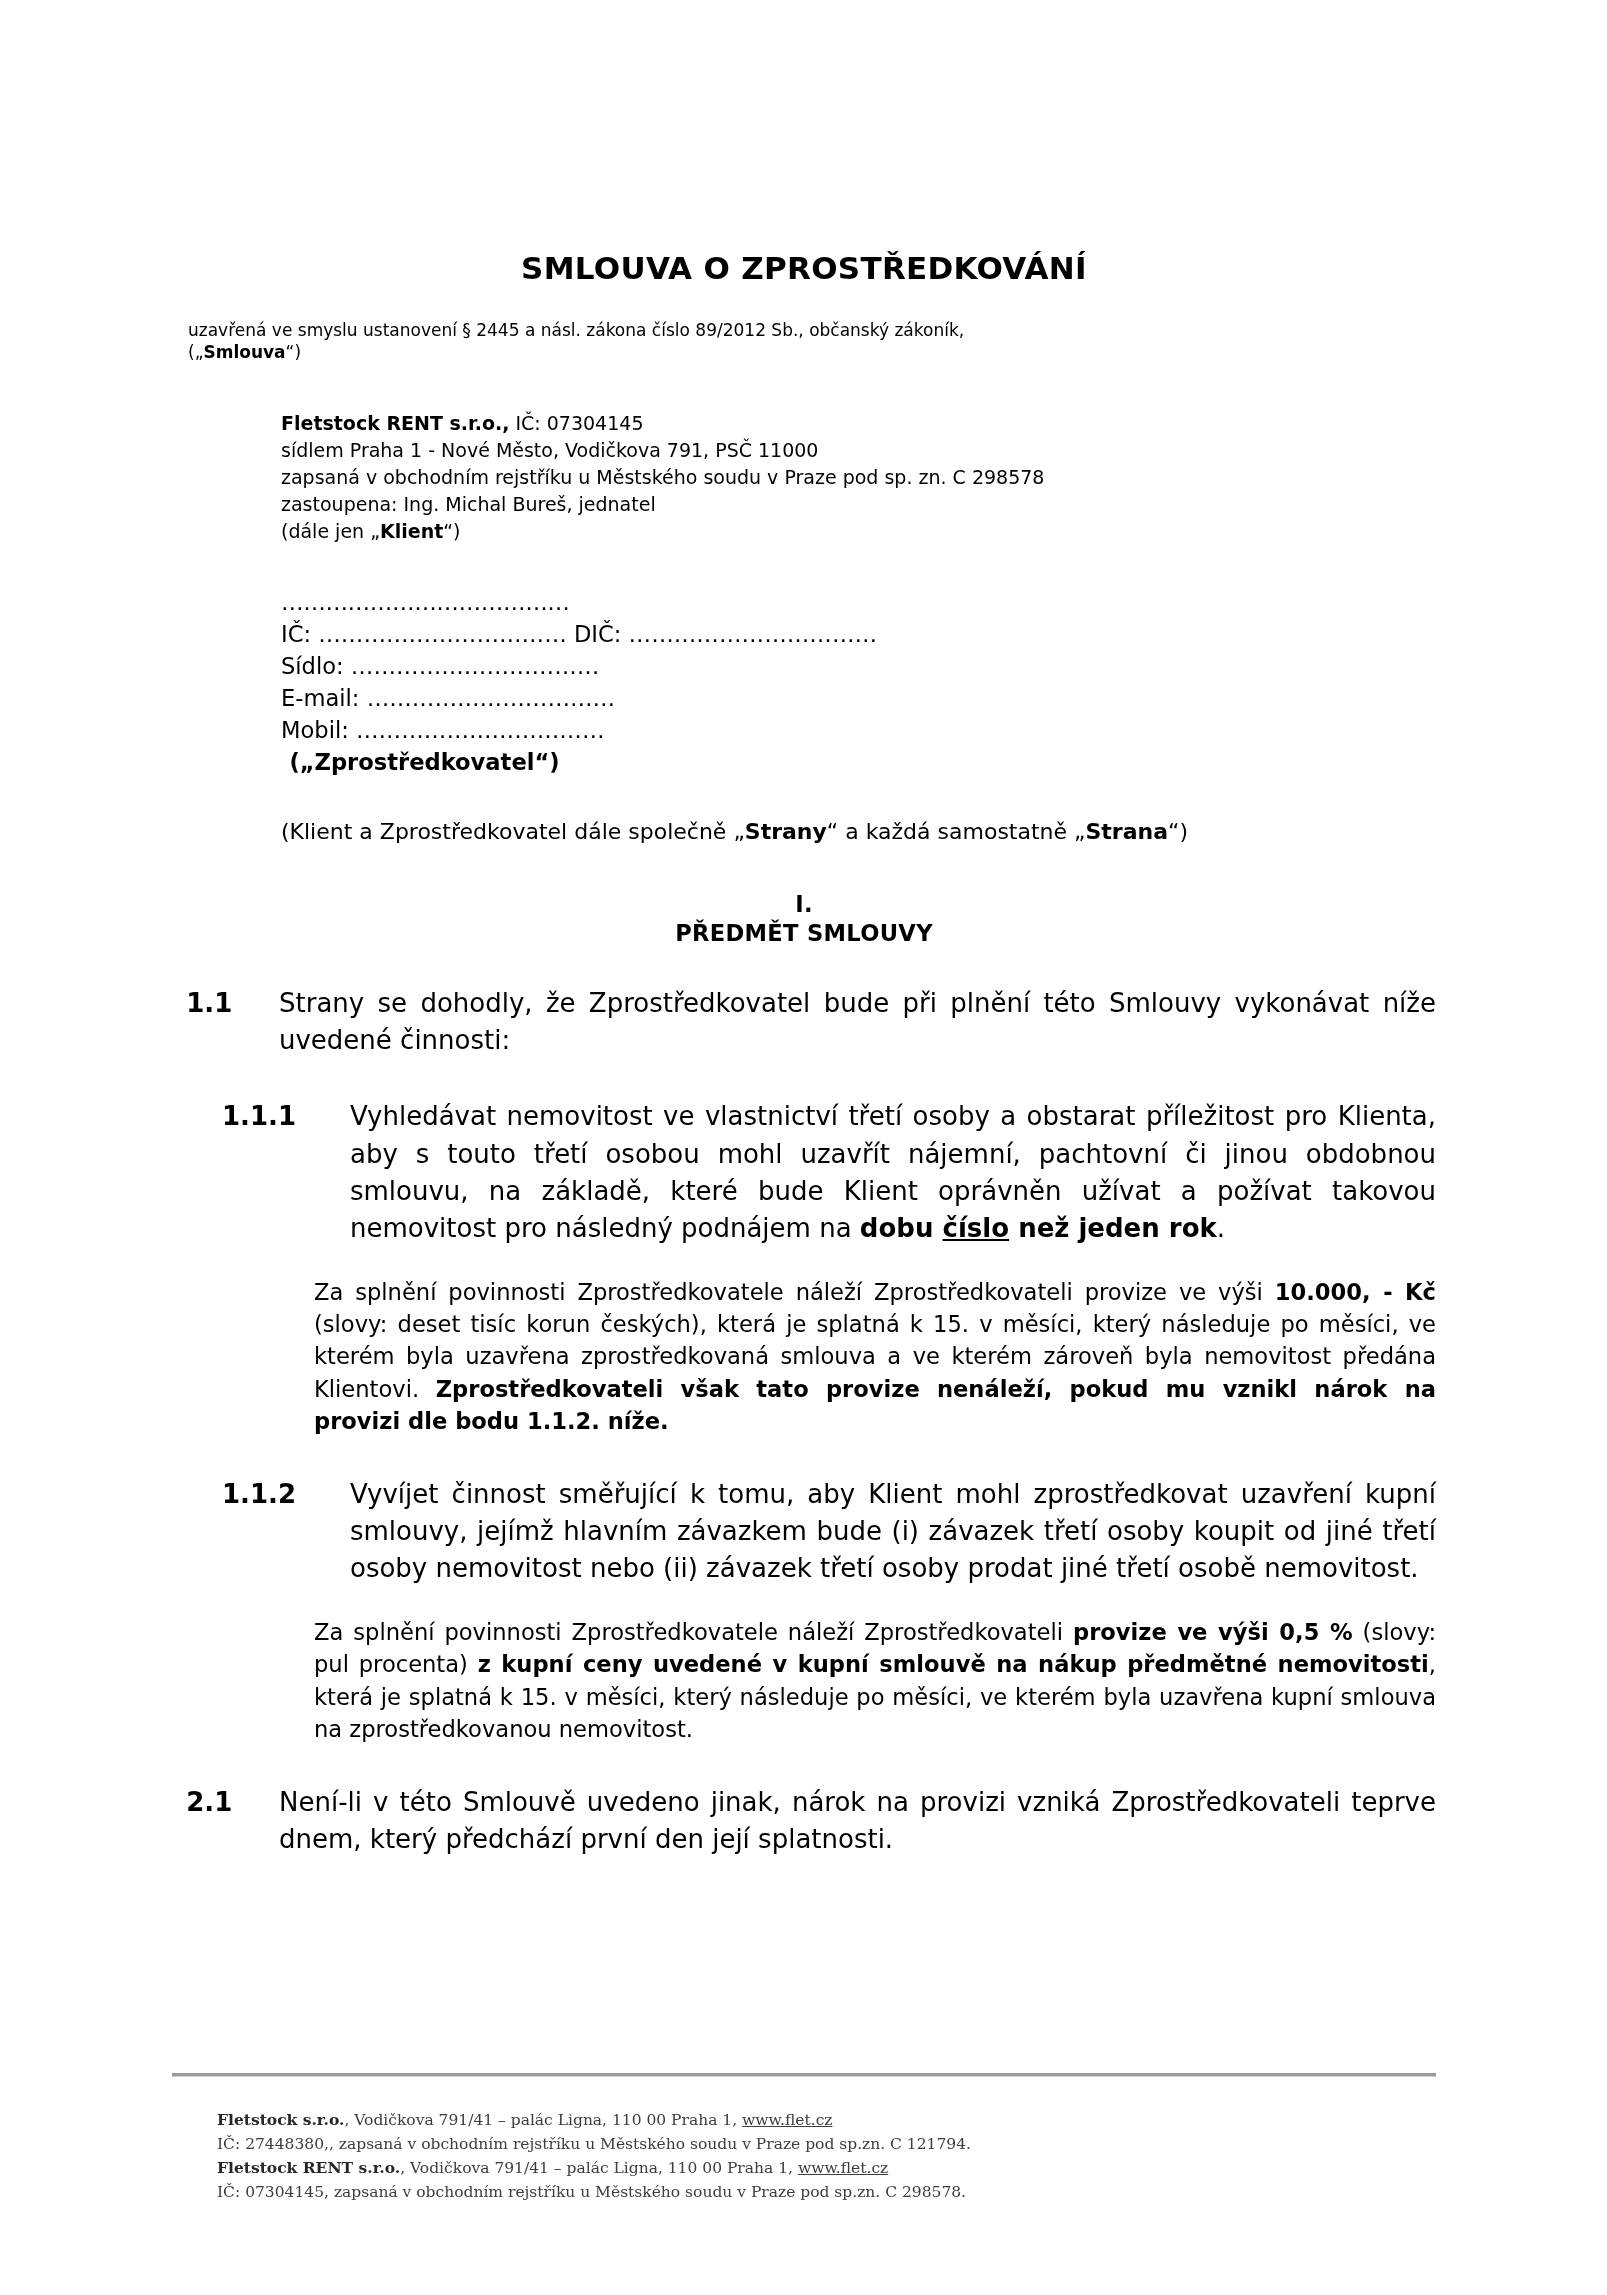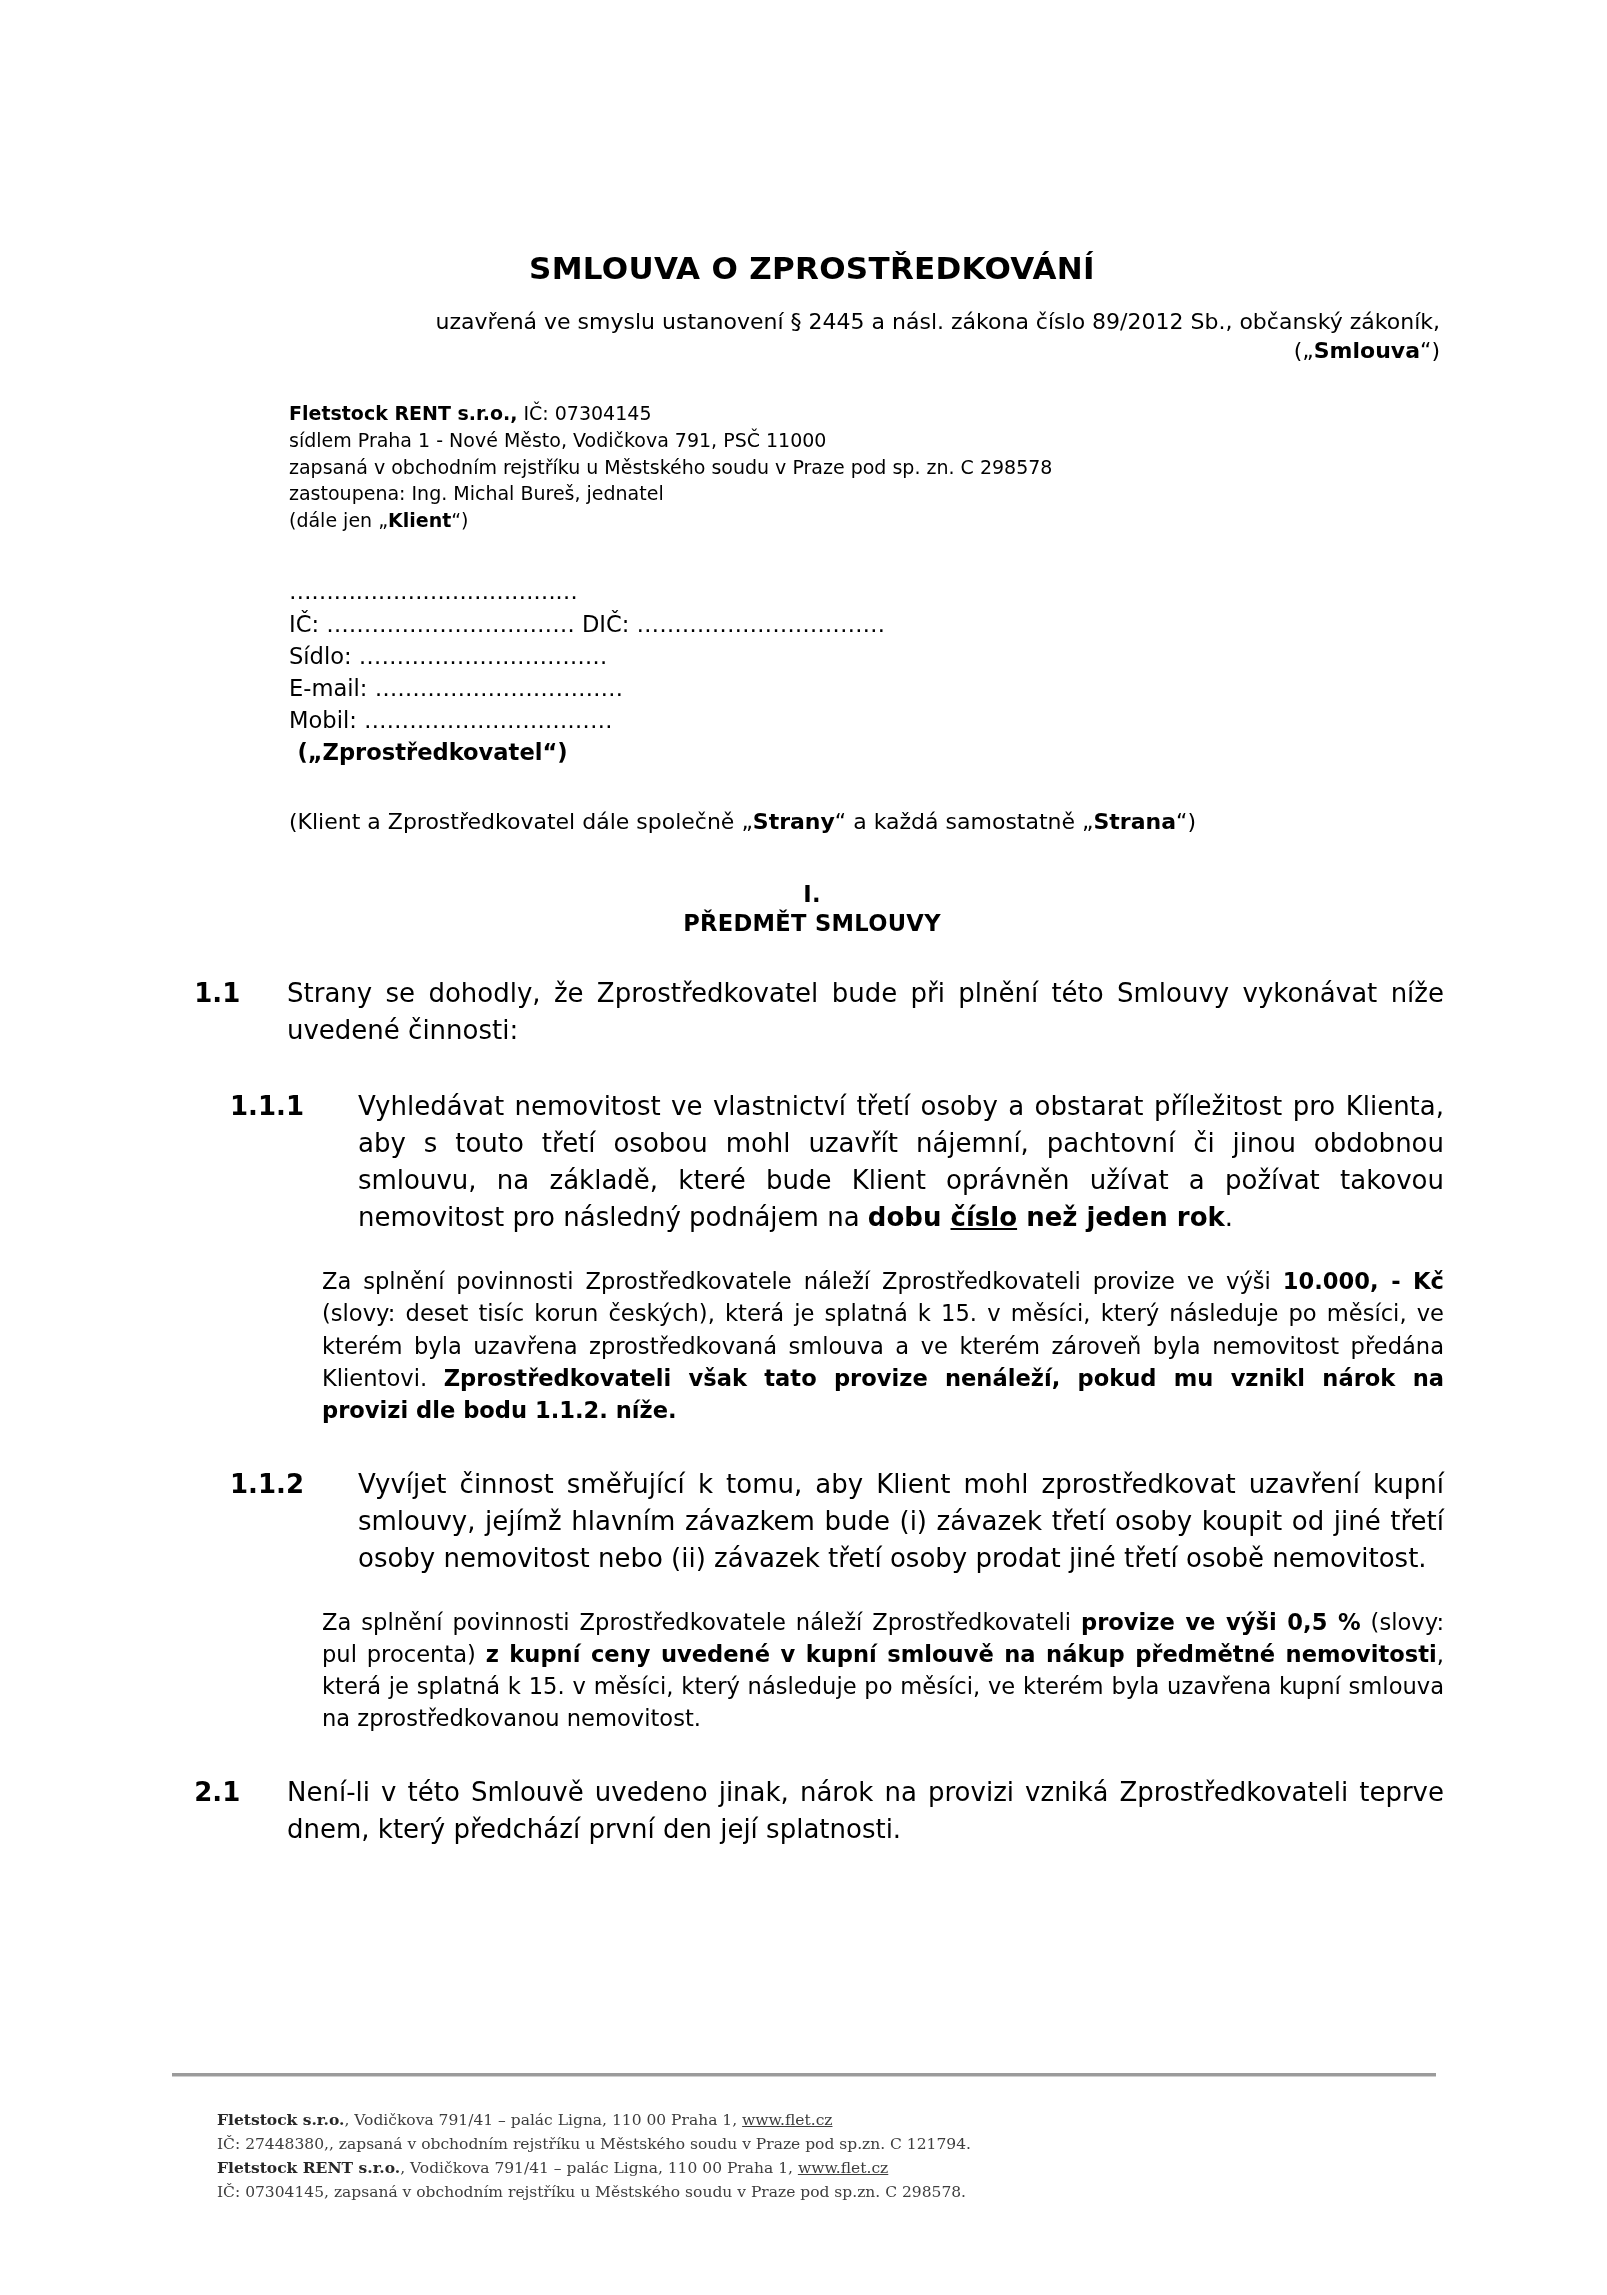--- a/index.html
+++ b/index.html
@@ -21,40 +21,40 @@
     position: absolute;
     left: 0; top: 0;
     width: 1607px;
     height: 2295px;
     overflow: hidden;
   }
 
   
   .content {
     position: absolute;
-    left: 180px;
+    left: 172px;
     top: 0;
     width: 1264px;
   }
 
   .doc-title {
     text-align: center;
     font-size: 31px;
     font-weight: 700;
     letter-spacing: 0.3px;
     margin: 0;
     padding-top: 251px;
     line-height: 1.15;
   }
 
   .subtitle {
-    text-align: right;
-    font-size: 22px;
+    text-align: left;
+    font-size: 17px;
     line-height: 1.34;
-    margin: 4px;
+    margin: 16px;
     padding-top: 16px;
   }
   .subtitle b { font-weight: 700; }
 
   
   .party {
     margin-left: 109px;
     font-size: 19px;
     line-height: 1.42;
     padding-top: 30px;

